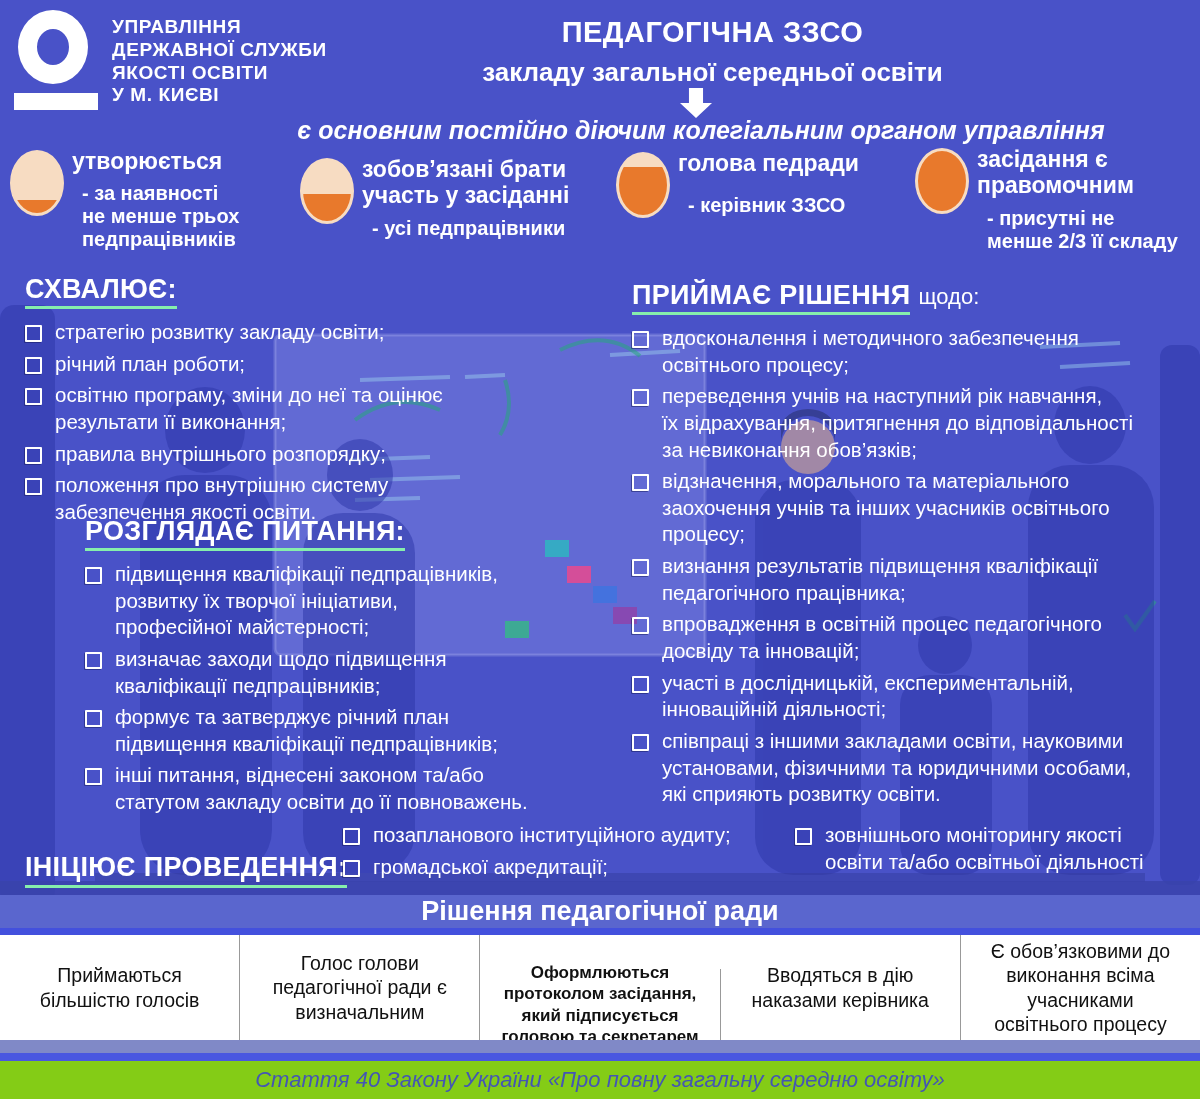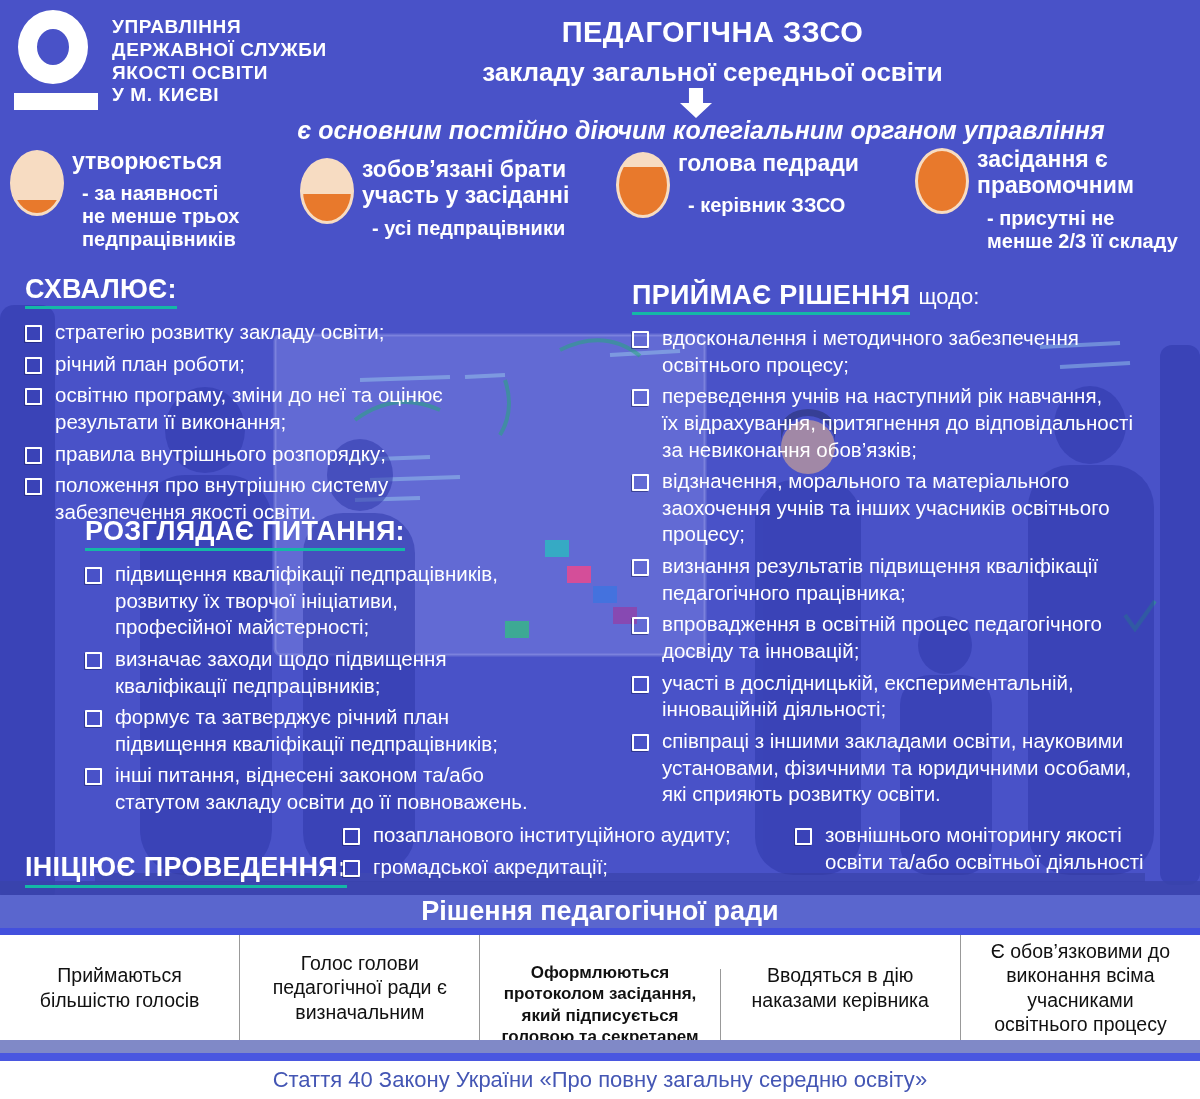--- a/index.html
+++ b/index.html
@@ -41,21 +41,21 @@
     border:3px solid #F7DCC2;box-sizing:border-box;
   }
   .fact-title{font-size:23px;font-weight:bold;line-height:1.15;white-space:pre-line;}
   .fact-detail{font-size:20px;font-weight:bold;line-height:1.15;white-space:pre-line;padding-left:10px;margin-top:8px;}
   .f2 .fact-detail{margin-top:18px;}
   
   .section{position:absolute;z-index:2;}
   .sec-approves{left:25px;top:274px;width:600px;}
   .sec-considers{left:85px;top:516px;width:548px;}
   .sec-decides{left:632px;top:280px;width:564px;}
-  .h-underline{font-size:27px;font-weight:bold;border-bottom:3px solid #14b8a6;padding-bottom:2px;letter-spacing:.3px;}
+  .h-underline{font-size:27px;font-weight:bold;border-bottom:3px solid #86efac;padding-bottom:2px;letter-spacing:.3px;}
   .h-suffix{font-size:22px;font-weight:normal;margin-left:8px;}
   .sec-list{list-style:none;margin:14px 0 0 0;padding:0;}
   .sec-list li{display:flex;gap:13px;margin-bottom:5px;}
   .cb{
     width:13px;height:13px;border:2px solid #fff;flex-shrink:0;margin-top:6px;
     border-radius:1px;box-shadow:-1px 1px 0 rgba(20,25,90,.5);
   }
   .li-text{font-size:20.5px;line-height:1.3;white-space:pre-line;}
   
   .initiates{position:absolute;left:25px;top:818px;width:1170px;height:76px;z-index:2;}
@@ -77,23 +77,23 @@
     position:absolute;left:0;top:935px;width:100%;height:105px;z-index:3;
     background:#fff;display:flex;color:#111;
   }
   .cell{
     flex:1;display:flex;align-items:center;justify-content:center;text-align:center;
     font-size:19.5px;line-height:1.25;white-space:pre-line;padding:4px 8px;box-sizing:border-box;
   }
   .cell:not(:last-child){border-right:1.5px solid #999;}
   .cell-small{font-size:17px;font-weight:bold;margin-top:34px;}
   .footer{
-    position:absolute;left:0;top:1061px;width:100%;height:38px;z-index:3;background:#ffffff;
+    position:absolute;left:0;top:1061px;width:100%;height:38px;z-index:3;background:#84cc16;
     display:flex;align-items:center;justify-content:center;
-    color:#4456B4;font-size:22px;
+    color:#4456B4;font-size:22px;font-style:italic;
   }
 </style>
 </head>
 <body>
 
 <div class="page">
 
   <svg class="bg" width="1200" height="620" viewBox="0 0 1200 620">
     <rect x="275" y="50" width="430" height="320" rx="6" fill="#99a0f0" opacity="0.32"></rect>
     <rect x="275" y="50" width="430" height="320" rx="6" fill="none" stroke="#c8cdf8" stroke-width="3" opacity="0.25"></rect>

